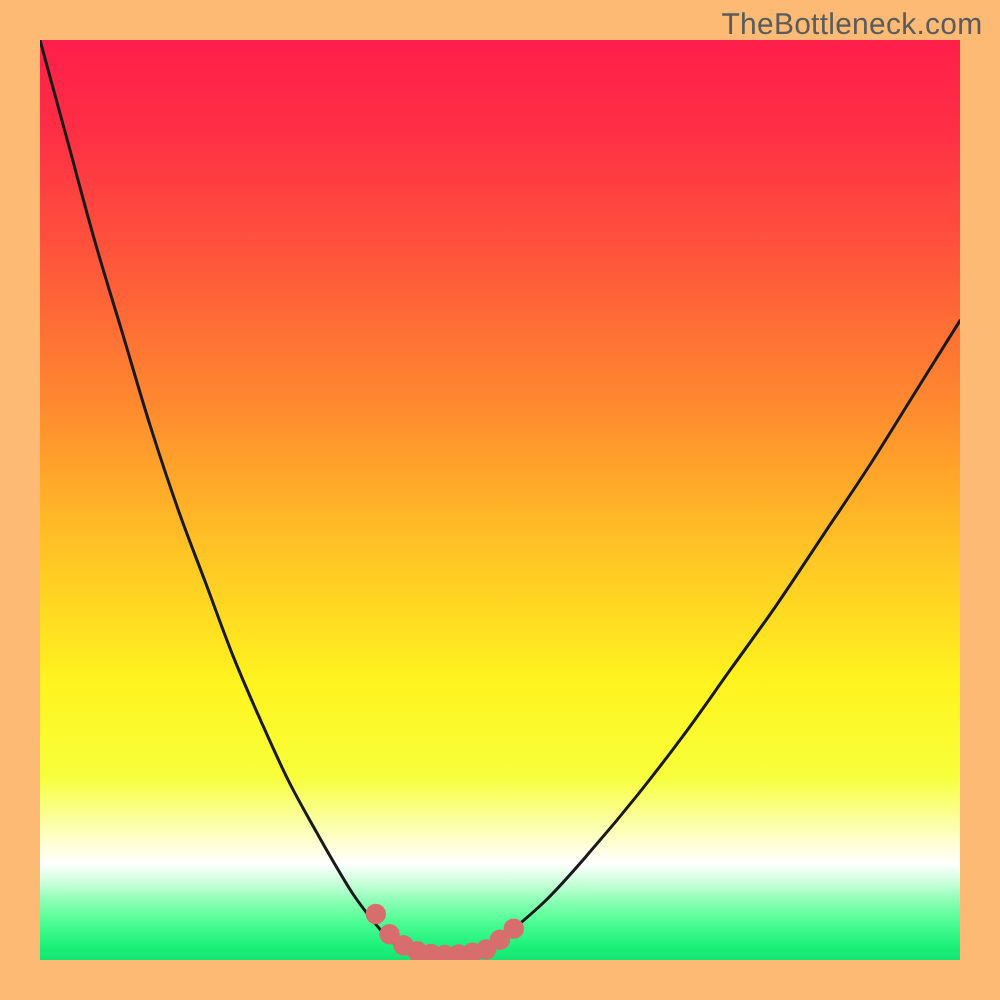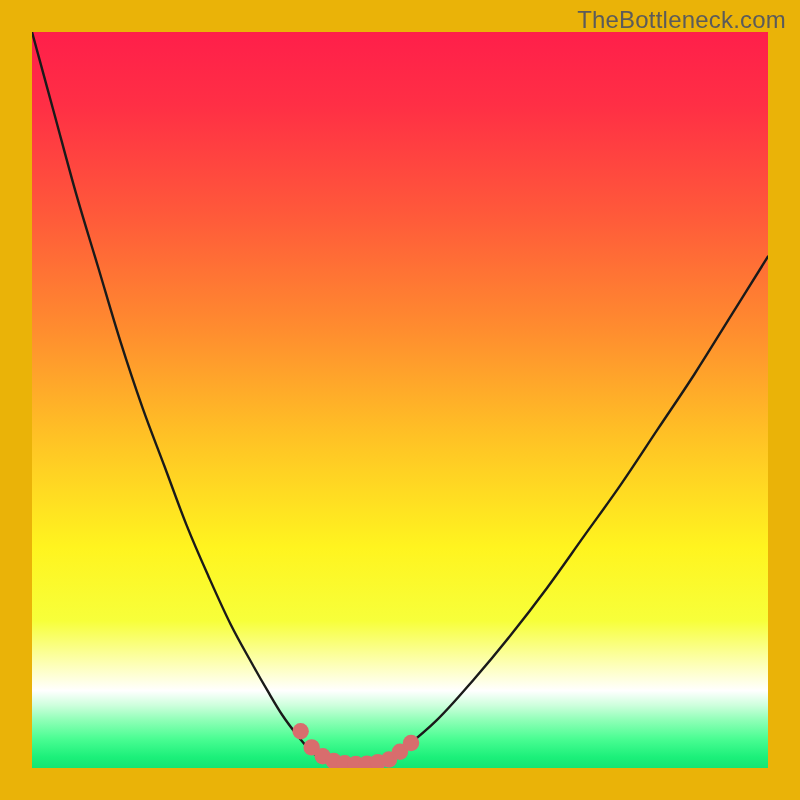--- a/index.html
+++ b/index.html
@@ -8,21 +8,21 @@
     width: 800px;
     height: 800px;
     background: #000000;
     overflow: hidden;
     font-family: Arial, Helvetica, sans-serif;
   }
   .frame {
     position: relative;
     width: 800px;
     height: 800px;
-    background: #eab308;
+    background: #fdba74;
   }
   .watermark {
     position: absolute;
     top: 6px;
     right: 14px;
     color: #5b5b5b;
     font-size: 24px;
     font-weight: 500;
     letter-spacing: 0.2px;
     font-family: Arial, Helvetica, sans-serif;

